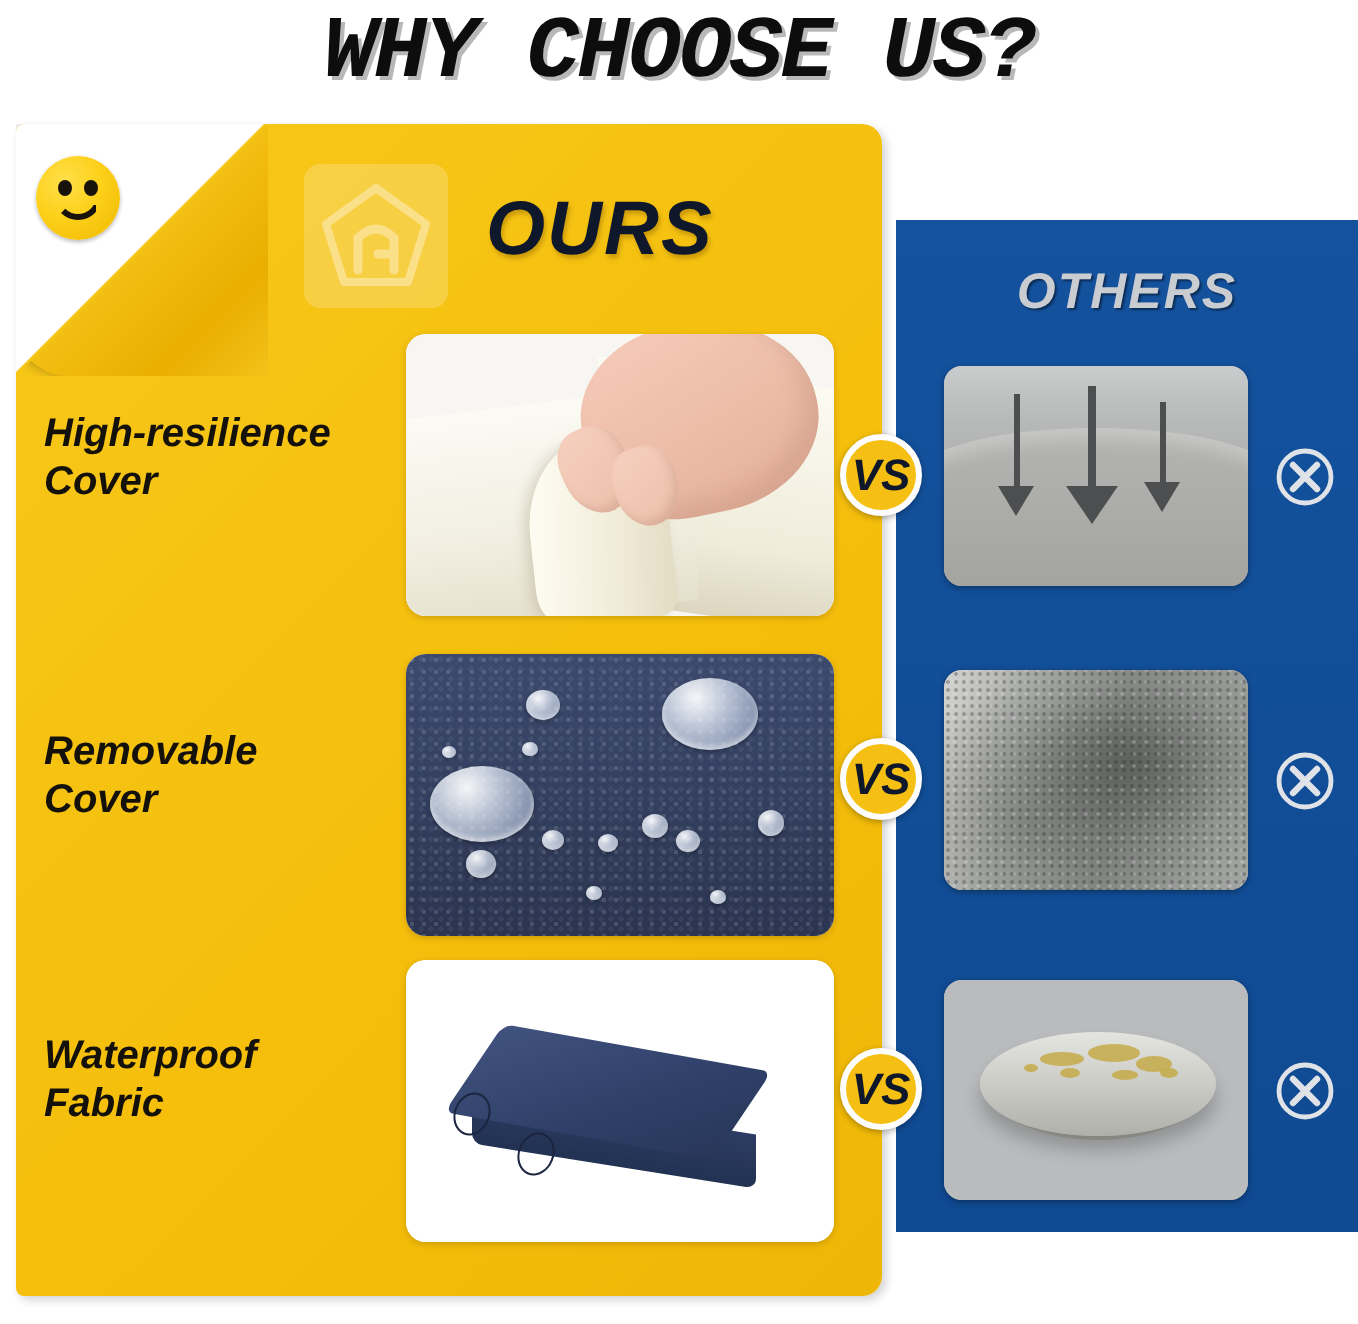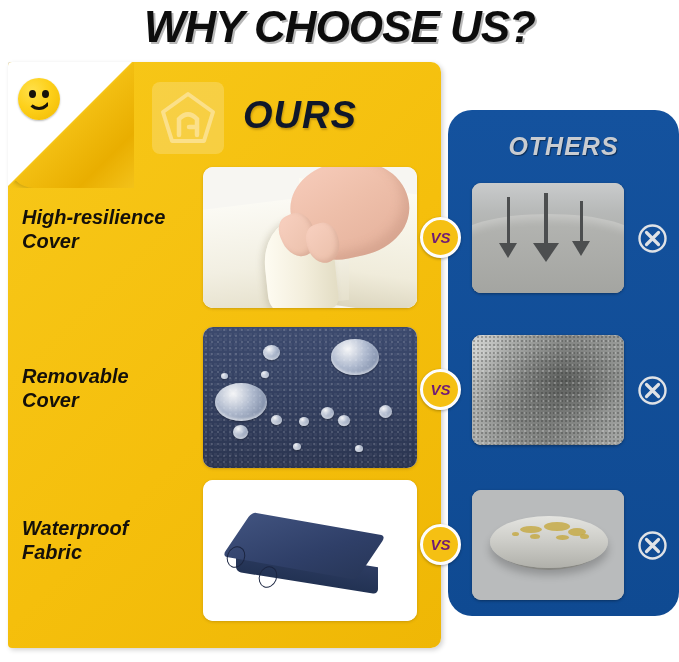--- a/index.html
+++ b/index.html
@@ -21,30 +21,30 @@
     position:absolute;
     top:2px; left:0; width:679px;
     text-align:center;
     font-size:44px;
     font-weight:bold;
     font-style:italic;
     letter-spacing:-1px;
     color:#0d0d0d;
     text-shadow:2px 2px 0 rgba(0,0,0,0.28);
     white-space:nowrap;
+    font-family:Liberation Mono, monospace;
   }
 
   
   .others-panel {
     position:absolute;
     left:448px; top:110px;
     width:231px; height:506px;
     background:#14519c;
     background:linear-gradient(180deg,#14529e 0%,#0f4a92 100%);
-    border-radius:24px;
   }
   .others-title {
     position:absolute;
     top:22px; left:0; width:231px;
     text-align:center;
     font-size:25px;
     font-weight:bold;
     font-style:italic;
     color:#c9ccd1;
     text-shadow:1px 1px 1px rgba(0,0,0,0.45);
@@ -173,22 +173,22 @@
   .row3 .others-card { top:490px; height:110px; }
 
   
   .vs-badge {
     position:absolute;
     left:420px;
     width:41px; height:41px;
     border-radius:50%;
     background:#f5c013;
     border:3px solid #fdfdfd;
-    color:#701a75;
-    font-size:15px;
+    color:#0f172a;
+    font-size:22px;
     font-weight:bold;
     font-style:italic;
     display:flex;
     align-items:center;
     justify-content:center;
     box-shadow:0 1px 3px rgba(0,0,0,0.30);
     z-index:6;
   }
   .row1 .vs-badge { top:217px; }
   .row2 .vs-badge { top:369px; }

